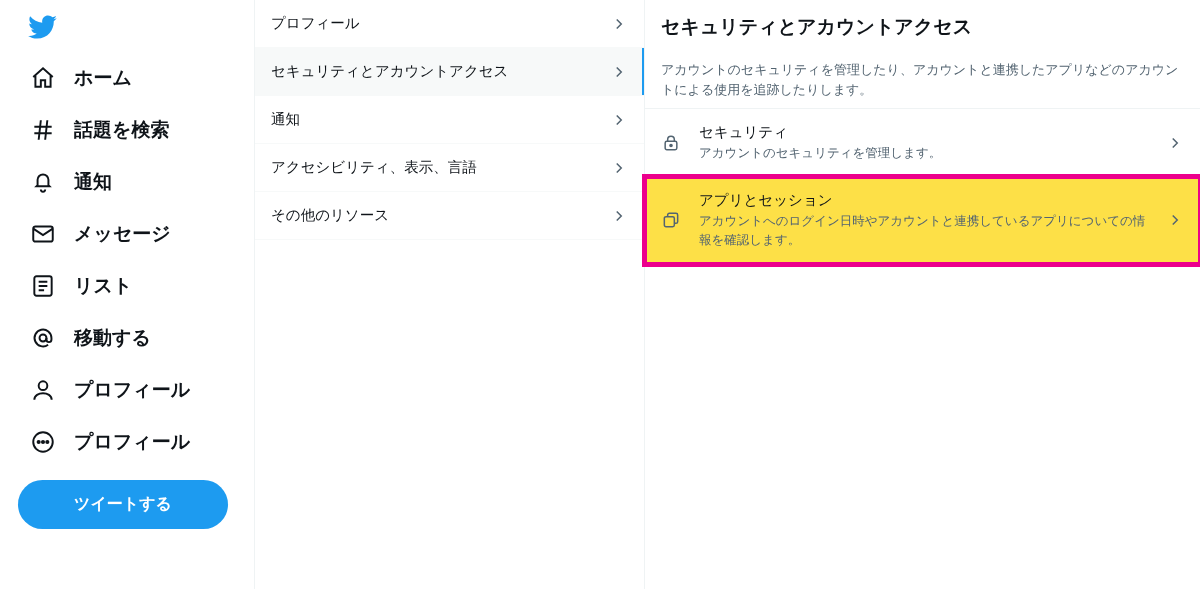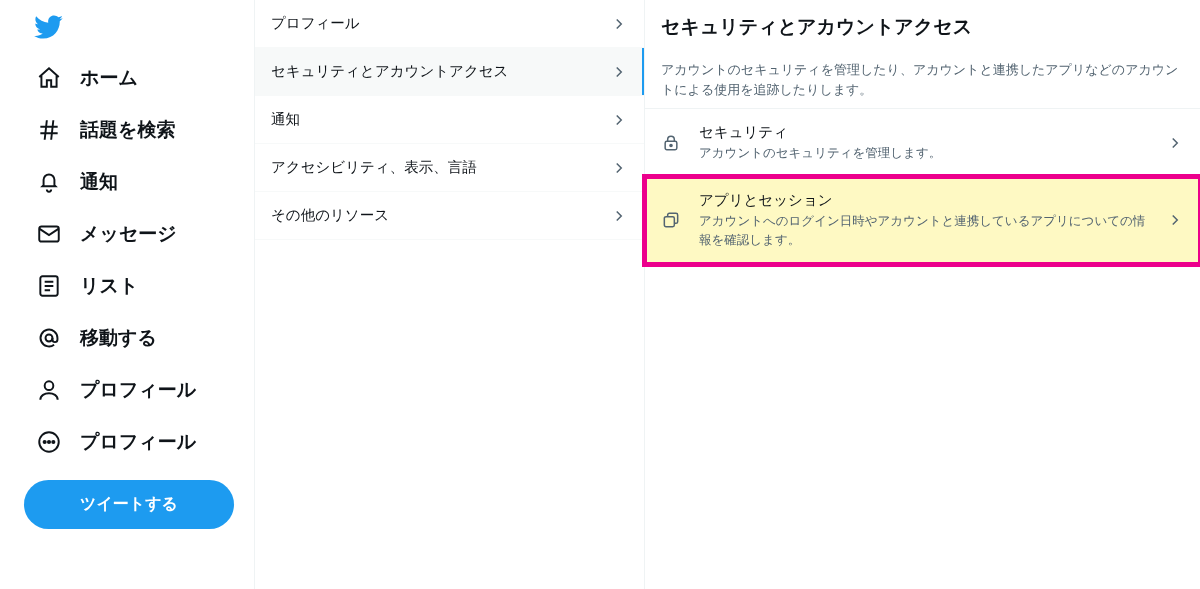--- a/index.html
+++ b/index.html
@@ -9,21 +9,21 @@
     color: #0f1419;
     width: 1200px;
     height: 589px;
     overflow: hidden;
   }
   .app { display: flex; height: 100%; }
 
   
   .leftnav {
     width: 255px;
-    padding: 6px 8px 10px 24px;
+    padding: 6px 8px 10px 18px;
     border-right: 1px solid #eff3f4;
     display: flex;
     flex-direction: column;
   }
   .logo-wrap { padding: 6px 10px 10px 10px; }
   .nav-items { display: flex; flex-direction: column; gap: 4px; margin-top: 2px; }
   .nav-item {
     display: flex;
     align-items: center;
     gap: 18px;
@@ -101,21 +101,21 @@
     padding: 14px 16px;
     cursor: pointer;
   }
   .detail-row .dicon {
     width: 20px; height: 20px; color:#536471; display:flex; align-items:center; justify-content:center;
   }
   .detail-text { flex: 1; }
   .detail-title { font-size: 14.5px; color: #0f1419; }
   .detail-sub { font-size: 12.5px; color: #536471; margin-top: 2px; line-height:1.5; }
   .detail-chev { color:#536471; display:flex; align-items:center; }
-  .highlighted { outline: 5px solid #ec008c; outline-offset: -2px; background:#fef9c3; }
+  .highlighted { outline: 5px solid #ec008c; outline-offset: -2px; background:#fde047; }
 
   svg { display:block; }
 </style>
 </head>
 <body>
 
 <div class="app">
 
   <nav class="leftnav">
     <div class="logo-wrap">

